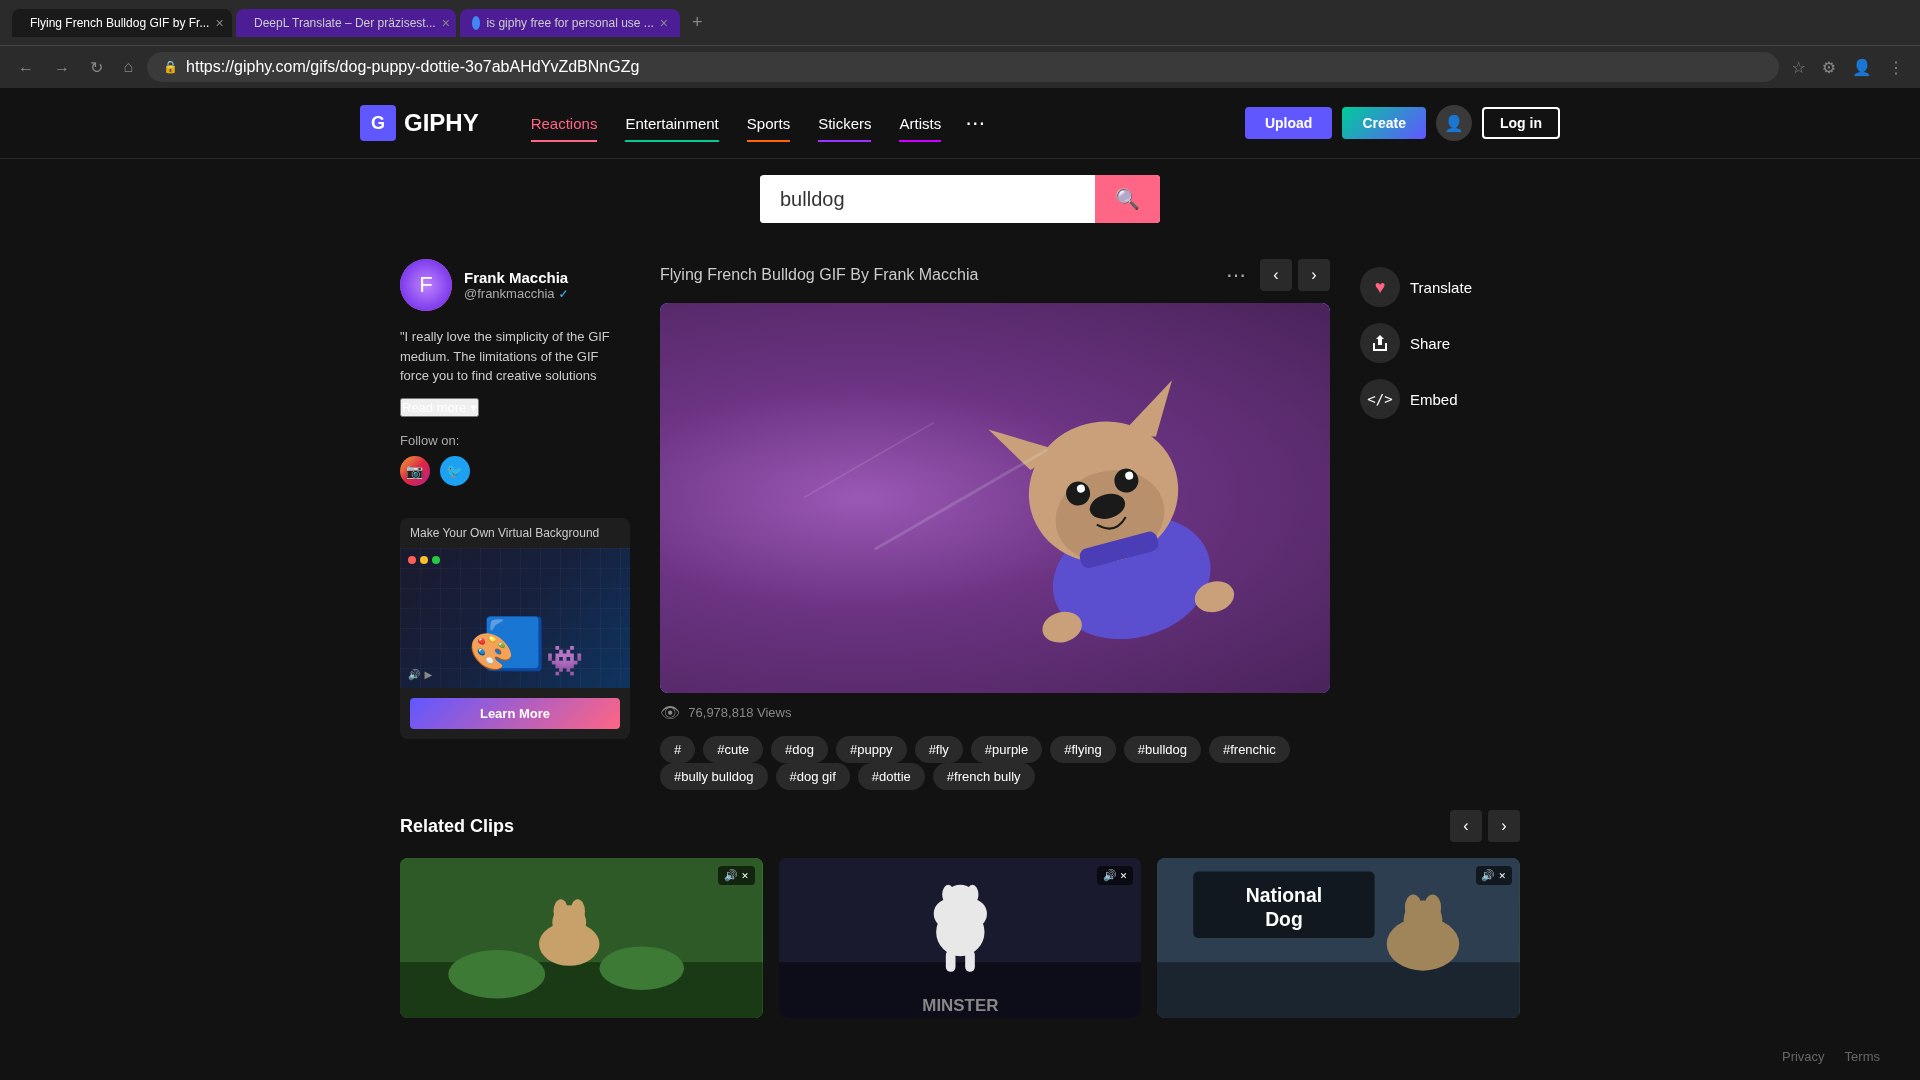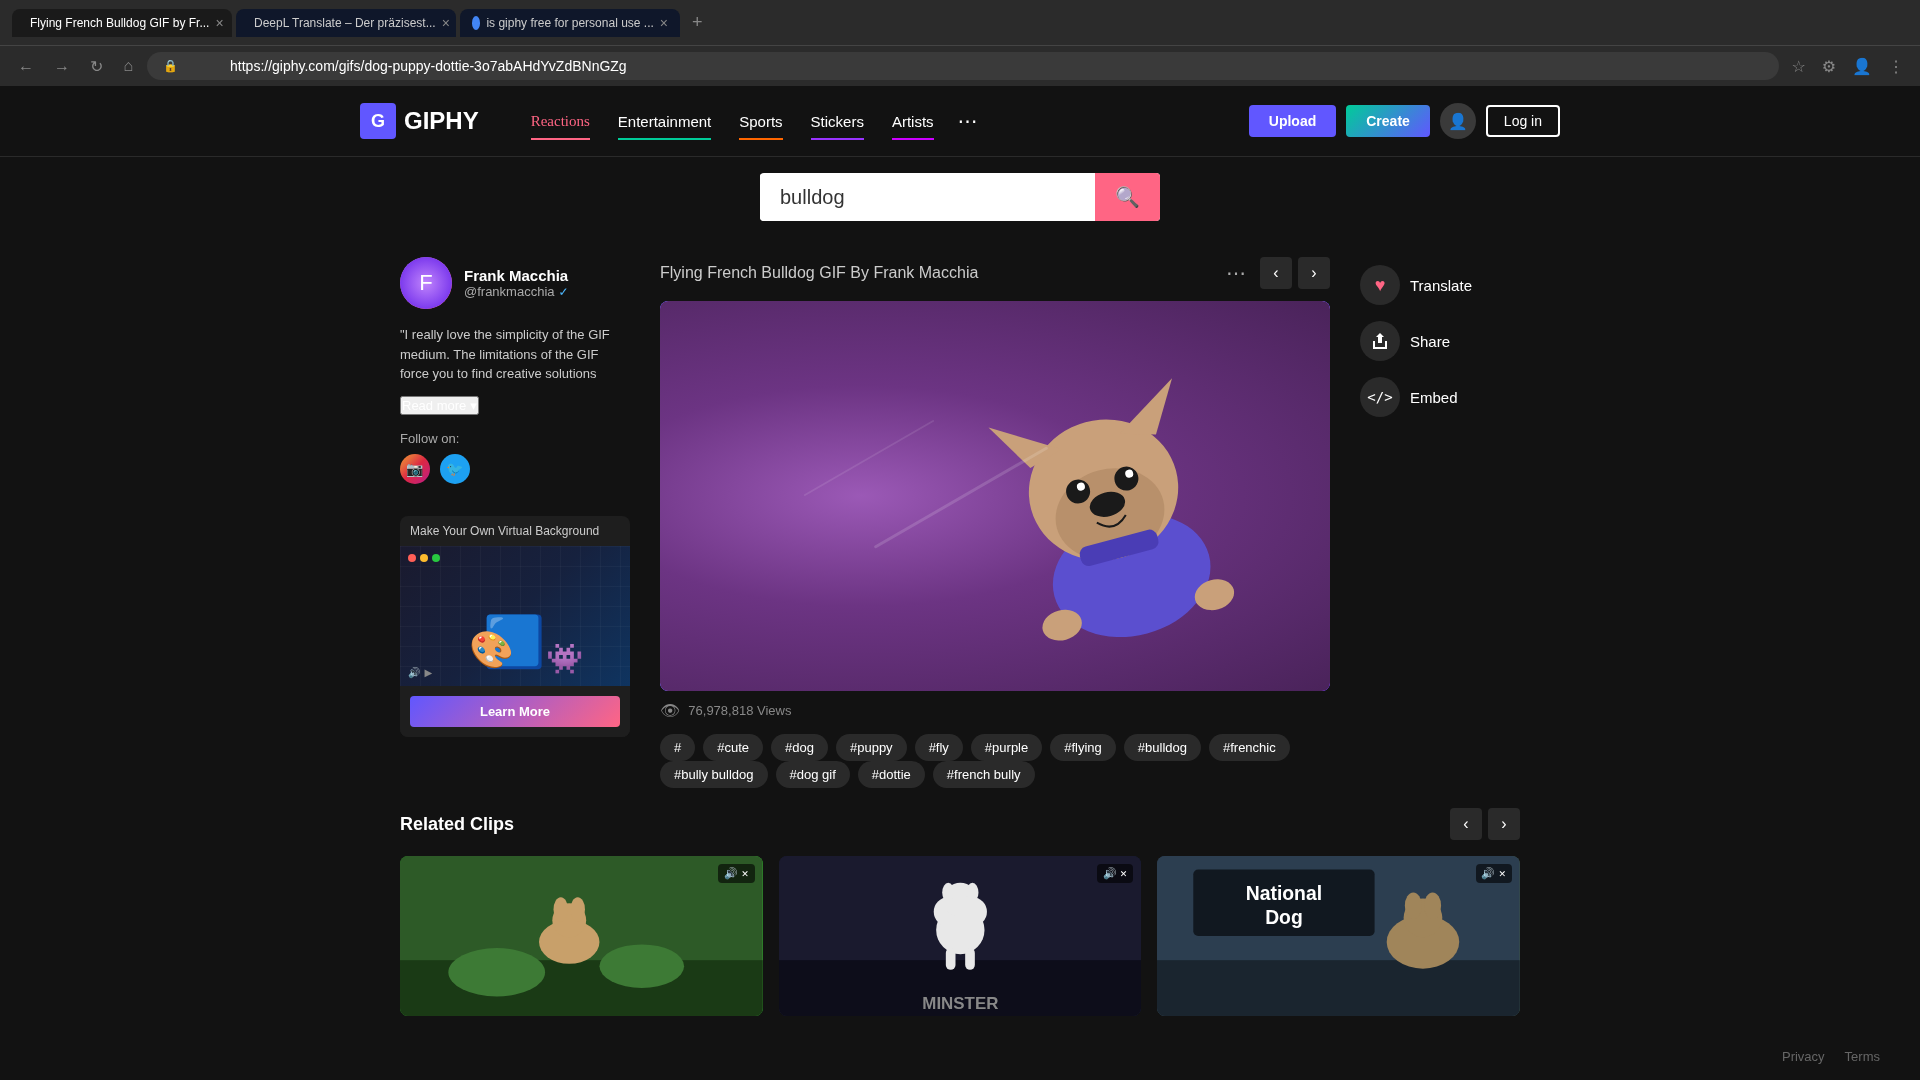--- a/index.html
+++ b/index.html
@@ -1,53 +1,53 @@
 <!DOCTYPE html>
 <html><head>
   <meta charset="utf-8">
   <style>
     * { margin: 0; padding: 0; box-sizing: border-box; }
     body { background: #121212; color: #fff; font-family: Arial, sans-serif; width: 1920px; min-height: 1080px; overflow-x: hidden; }
 
     
     .browser-chrome { background: #2b2b2b; padding: 8px 12px; display: flex; align-items: center; gap: 8px; }
     .browser-tabs { display: flex; gap: 4px; align-items: center; }
-    .browser-tab { background: #0f172a; border-radius: 8px 8px 0 0; padding: 6px 12px; font-size: 12px; color: #ccc; display: flex; align-items: center; gap: 6px; min-width: 200px; max-width: 220px; white-space: nowrap; overflow: hidden; text-overflow: ellipsis; }
+    .browser-tab { background: #4c1d95; border-radius: 8px 8px 0 0; padding: 6px 12px; font-size: 12px; color: #ccc; display: flex; align-items: center; gap: 6px; min-width: 200px; max-width: 220px; white-space: nowrap; overflow: hidden; text-overflow: ellipsis; }
     .browser-tab.active { background: #1a1a1a; color: #fff; }
     .browser-tab .tab-close { margin-left: auto; cursor: pointer; color: #888; font-size: 14px; }
     .browser-tab .favicon { width: 14px; height: 14px; border-radius: 2px; }
     .new-tab-btn { background: none; border: none; color: #888; font-size: 18px; cursor: pointer; padding: 4px 8px; }
 
     .browser-nav { background: #2b2b2b; padding: 6px 12px; display: flex; align-items: center; gap: 8px; border-top: 1px solid #444; }
     .nav-btn { background: none; border: none; color: #888; font-size: 16px; cursor: pointer; padding: 4px 6px; border-radius: 4px; }
     .address-bar { flex: 1; background: #3a3a3a; border: none; border-radius: 20px; padding: 6px 16px; color: #fff; font-size: 13px; display: flex; align-items: center; gap: 8px; }
-    .address-bar input { background: none; border: none; color: #fff; font-size: 14px; flex: 1; outline: none; margin-left: 44px; }
+    .address-bar input { background: none; border: none; color: #fff; font-size: 16px; flex: 1; outline: none; }
     .lock-icon { color: #888; font-size: 12px; }
     .nav-icons { display: flex; gap: 8px; align-items: center; }
     .nav-icon-btn { background: none; border: none; color: #888; font-size: 16px; cursor: pointer; padding: 4px; }
 
     
     .site-header { background: #121212; padding: 0 40px; border-bottom: 1px solid #2a2a2a; }
     .header-inner { display: flex; align-items: center; gap: 30px; height: 70px; max-width: 1200px; margin: 0 auto; }
     .giphy-logo { display: flex; align-items: center; gap: 8px; font-size: 24px; font-weight: 900; color: #fff; text-decoration: none; margin-right: 10px; }
     .giphy-logo .logo-icon { background: #6157ff; width: 36px; height: 36px; border-radius: 4px; display: flex; align-items: center; justify-content: center; font-size: 18px; }
     .nav-links { display: flex; gap: 4px; align-items: center; }
     .nav-link { color: #fff; text-decoration: none; padding: 8px 12px; font-size: 15px; font-weight: 500; position: relative; }
-    .nav-link.reactions { color: #ff6584; font-family: Liberation Serif, serif; }
+    .nav-link.reactions { color: #ff6584; }
     .nav-link.reactions::after { content: ''; position: absolute; bottom: -2px; left: 12px; right: 12px; height: 2px; background: #ff6584; }
     .nav-link.entertainment::after { content: ''; position: absolute; bottom: -2px; left: 12px; right: 12px; height: 2px; background: #00cc99; }
     .nav-link.sports::after { content: ''; position: absolute; bottom: -2px; left: 12px; right: 12px; height: 2px; background: #ff6600; }
     .nav-link.stickers::after { content: ''; position: absolute; bottom: -2px; left: 12px; right: 12px; height: 2px; background: #9933ff; }
     .nav-link.artists::after { content: ''; position: absolute; bottom: -2px; left: 12px; right: 12px; height: 2px; background: #cc00ff; }
     .nav-more { color: #fff; background: none; border: none; font-size: 20px; cursor: pointer; padding: 8px; }
     .header-actions { margin-left: auto; display: flex; gap: 10px; align-items: center; }
     .btn-upload { background: #6157ff; color: #fff; border: none; border-radius: 4px; padding: 8px 20px; font-size: 14px; font-weight: 700; cursor: pointer; }
     .btn-create { background: linear-gradient(135deg, #00cc99, #6157ff); color: #fff; border: none; border-radius: 4px; padding: 8px 20px; font-size: 14px; font-weight: 700; cursor: pointer; }
     .user-icon { background: #3a3a3a; border: none; border-radius: 50%; width: 36px; height: 36px; color: #fff; font-size: 16px; cursor: pointer; display: flex; align-items: center; justify-content: center; }
-    .btn-login { background: none; border: 2px solid #fff; color: #fff; border-radius: 4px; padding: 6px 16px; font-size: 14px; font-weight: 400; cursor: pointer; }
+    .btn-login { background: none; border: 2px solid #fff; color: #fff; border-radius: 4px; padding: 6px 16px; font-size: 14px; font-weight: 700; cursor: pointer; }
 
     
     .search-bar-wrapper { background: #121212; padding: 16px 40px; max-width: 1200px; margin: 0 auto; }
     .search-bar { display: flex; align-items: center; background: #fff; border-radius: 4px; overflow: hidden; }
     .search-input { flex: 1; border: none; outline: none; padding: 12px 20px; font-size: 20px; color: #333; }
     .search-btn { background: #ff6584; border: none; padding: 12px 20px; cursor: pointer; font-size: 20px; color: #fff; }
 
     
     .main-content { max-width: 1200px; margin: 0 auto; padding: 20px 40px; display: flex; gap: 30px; }
 

